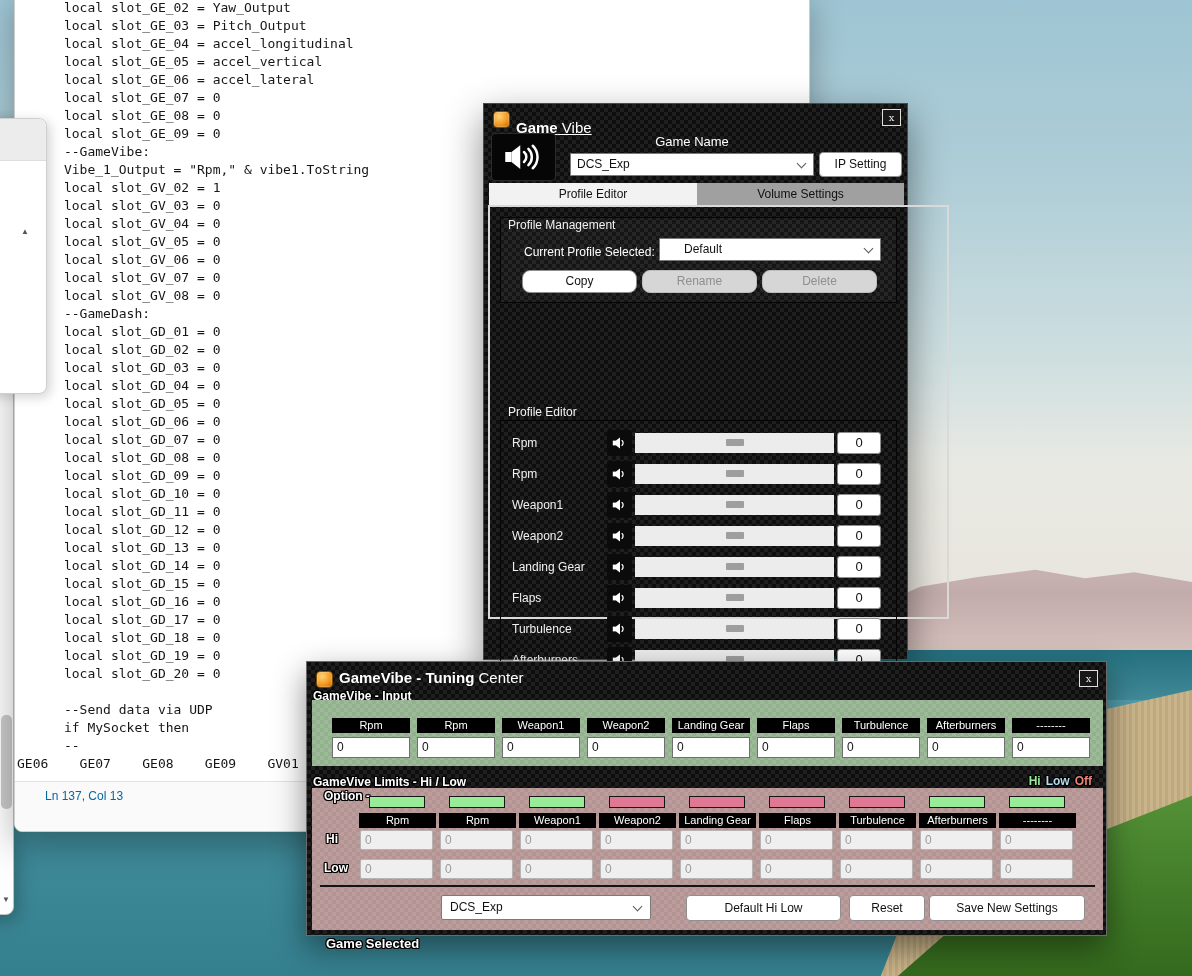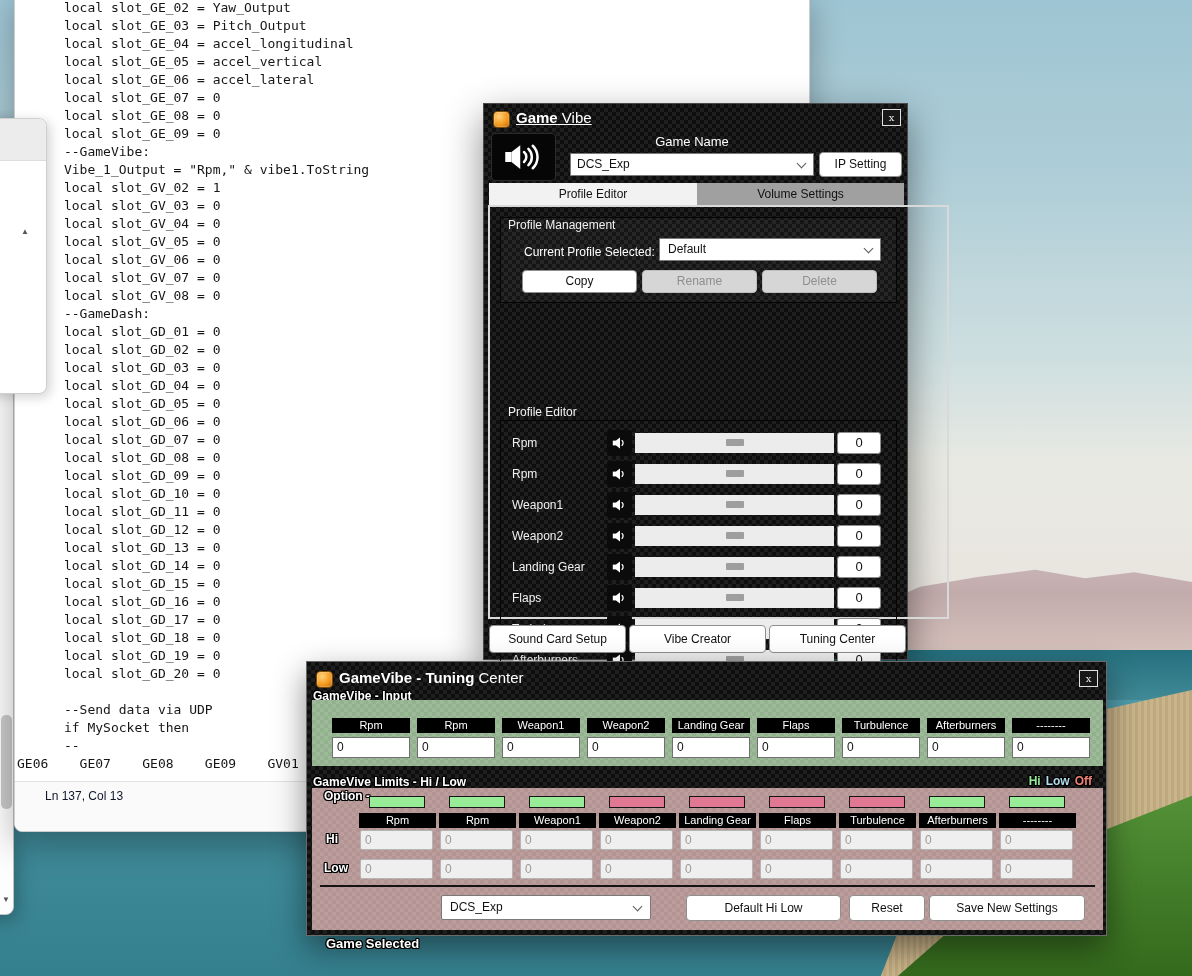--- a/index.html
+++ b/index.html
@@ -41,21 +41,21 @@
 
   
   #notepad { position:absolute; left:14px; top:-10px; width:796px; height:842px;
     background:#fff; border-radius:8px; border:1px solid #cdcdcd;
     box-shadow:0 12px 34px rgba(0,0,0,.30); }
   #notepad pre { position:absolute; left:0; top:0; right:2px; bottom:50px; overflow:hidden;
     padding:8px 0 0 2px; font-family:"DejaVu Sans Mono", monospace;
     font-size:13px; line-height:18px; color:#161616; white-space:pre; }
   #notepad .statusbar { position:absolute; left:0; right:0; bottom:0; height:50px;
     border-top:1px solid #e3e3e3; border-radius:0 0 8px 8px; background:#fafafa; }
-  #notepad .statusbar span { position:absolute; left:30px; top:7px; font-size:12px; color:#0f172a; }
+  #notepad .statusbar span { position:absolute; left:30px; top:7px; font-size:12px; color:#0369a1; }
 
   
   .carbon { background-color:#141414;
     background-image:conic-gradient(#1f1f1f 25%,#0e0e0e 25% 50%,#1f1f1f 50% 75%,#0e0e0e 75%);
     background-size:8px 8px; }
   .win-title { position:absolute; color:#fff; font-size:15px; }
   .win-title b { font-weight:bold; }
   .app-icon { position:absolute; width:17px; height:17px; border-radius:4px;
     background:radial-gradient(circle at 35% 30%,#ffd27a 0%,#f59a1f 55%,#b85e00 100%);
     border:1px solid #7a4a00; box-shadow:inset 0 0 2px rgba(255,255,255,.8); }
@@ -68,21 +68,21 @@
   .chev { display:inline-block; width:7px; height:7px; border-right:1.6px solid #5a5a5a;
     border-bottom:1.6px solid #5a5a5a; transform:rotate(45deg); }
   .wbtn { background:#fff; border:1px solid #8f8f8f; border-radius:4px; color:#111;
     font-size:12px; text-align:center; font-family:"Liberation Sans",sans-serif; }
   .wbtn[data-state="disabled"] { background:#d6d6d6; color:#8f8f8f; border-color:#bdbdbd; }
 
   
   #gamevibe { position:absolute; left:483px; top:103px; width:425px; height:557px;
     border:1px solid #4a4a4a; box-shadow:0 14px 36px rgba(0,0,0,.45); }
   #gv-icon { left:9px; top:7px; }
-  #gv-title { left:32px; top:5px;text-decoration:underline; }
+  #gv-title { left:32px; top:15px;text-decoration:underline; }
   #gv-version { position:absolute; right:40px; top:7px; color:#eee; font-size:13px;margin-top:38px; }
   #gv-close { right:6px; top:5px; }
   #gv-speaker { position:absolute; left:7px; top:29px; width:65px; height:48px;
     background:#060606; border:1px solid #2c2c2c; border-radius:4px;
     display:flex; align-items:center; justify-content:center; }
   #gv-gamename { position:absolute; left:86px; top:30px; width:244px; text-align:center;
     color:#fff; font-size:13px; }
   #gv-gamesel { position:absolute; left:86px; top:49px; width:244px; height:23px;
     background:#fff; border:1px solid #7a7a7a; font-size:12px; color:#111;
     line-height:21px; padding-left:6px; }
@@ -94,24 +94,24 @@
   #gv-tab-volume { left:213px; width:207px; background:#a0a0a0; }
   #gv-panel { position:absolute; left:4px; top:101px; width:461px; height:414px;
     border:2px solid #d9d9d9; }
   .gv-group-label { position:absolute; color:#f2f2f2; font-size:12px; }
   #gv-pm-box { position:absolute; left:10px; top:10px; width:397px; height:86px;
     border:1px solid #050505; background:rgba(255,255,255,.03); }
   #gv-pm-label { left:18px; top:11px; }
   #gv-current-label { position:absolute; left:23px; top:27px; color:#fff; font-size:12px; }
   #gv-profilesel { position:absolute; left:158px; top:20px; width:222px; height:23px;
     background:#fff; border:1px solid #7a7a7a; font-size:12px; color:#111;
-    line-height:21px; padding-left:8px; }
+    line-height:21px; padding-left:24px; }
   #gv-profilesel .chev { position:absolute; right:8px; top:6px; }
   #gv-pm-buttons { position:absolute; left:21px; top:52px; display:flex; gap:5px; }
-  #gv-pm-buttons .wbtn { width:115px; height:23px; line-height:21px; }
+  #gv-pm-buttons .wbtn { width:115px; height:23px; line-height:21px;border-radius:8px; }
   #gv-pe-label { left:18px; top:198px; }
   #gv-rows { position:absolute; left:10px; top:213px; width:397px; height:291px;
     border:1px solid #050505; padding-top:6px; }
   .gv-row { display:flex; align-items:center; height:31px; padding-left:11px; }
   .gv-row .lbl { width:95px; color:#f0f0f0; font-size:12px; }
   .gv-row .icon-tile { width:25px; height:26px; background:#0b0b0b; border-radius:2px;
     display:flex; align-items:center; justify-content:center; }
   .gv-row .xmark { color:#fff; font-size:15px; font-weight:bold; line-height:1; }
   .gv-row .track { width:199px; height:20px; background:#ececec; margin-left:3px;
     display:flex; align-items:center; justify-content:center; }
@@ -424,28 +424,20 @@
               <span class="xmark">✕</span>
             </span>
             <span class="track">
               <span class="thumbp"></span>
             </span>
             <span class="val">0</span>
           </div>
         </div>
     </div>
 
-    <div id="gv-footer">
-
-        <div class="wbtn">Sound Card Setup</div>
-
-        <div class="wbtn">Vibe Creator</div>
-
-        <div class="wbtn">Tuning Center</div>
-      </div>
   </div>
 
   <div id="tuning" class="carbon">
     <div class="app-icon" id="tc-icon"></div>
     <div class="win-title" id="tc-title">
       <b>GameVibe - Tuning</b><span> Center</span>
     </div>
     <div class="close-btn" id="tc-close">x</div>
 
     <div class="tc-sec-label outlined" id="tc-input-label">GameVibe - Input</div>

